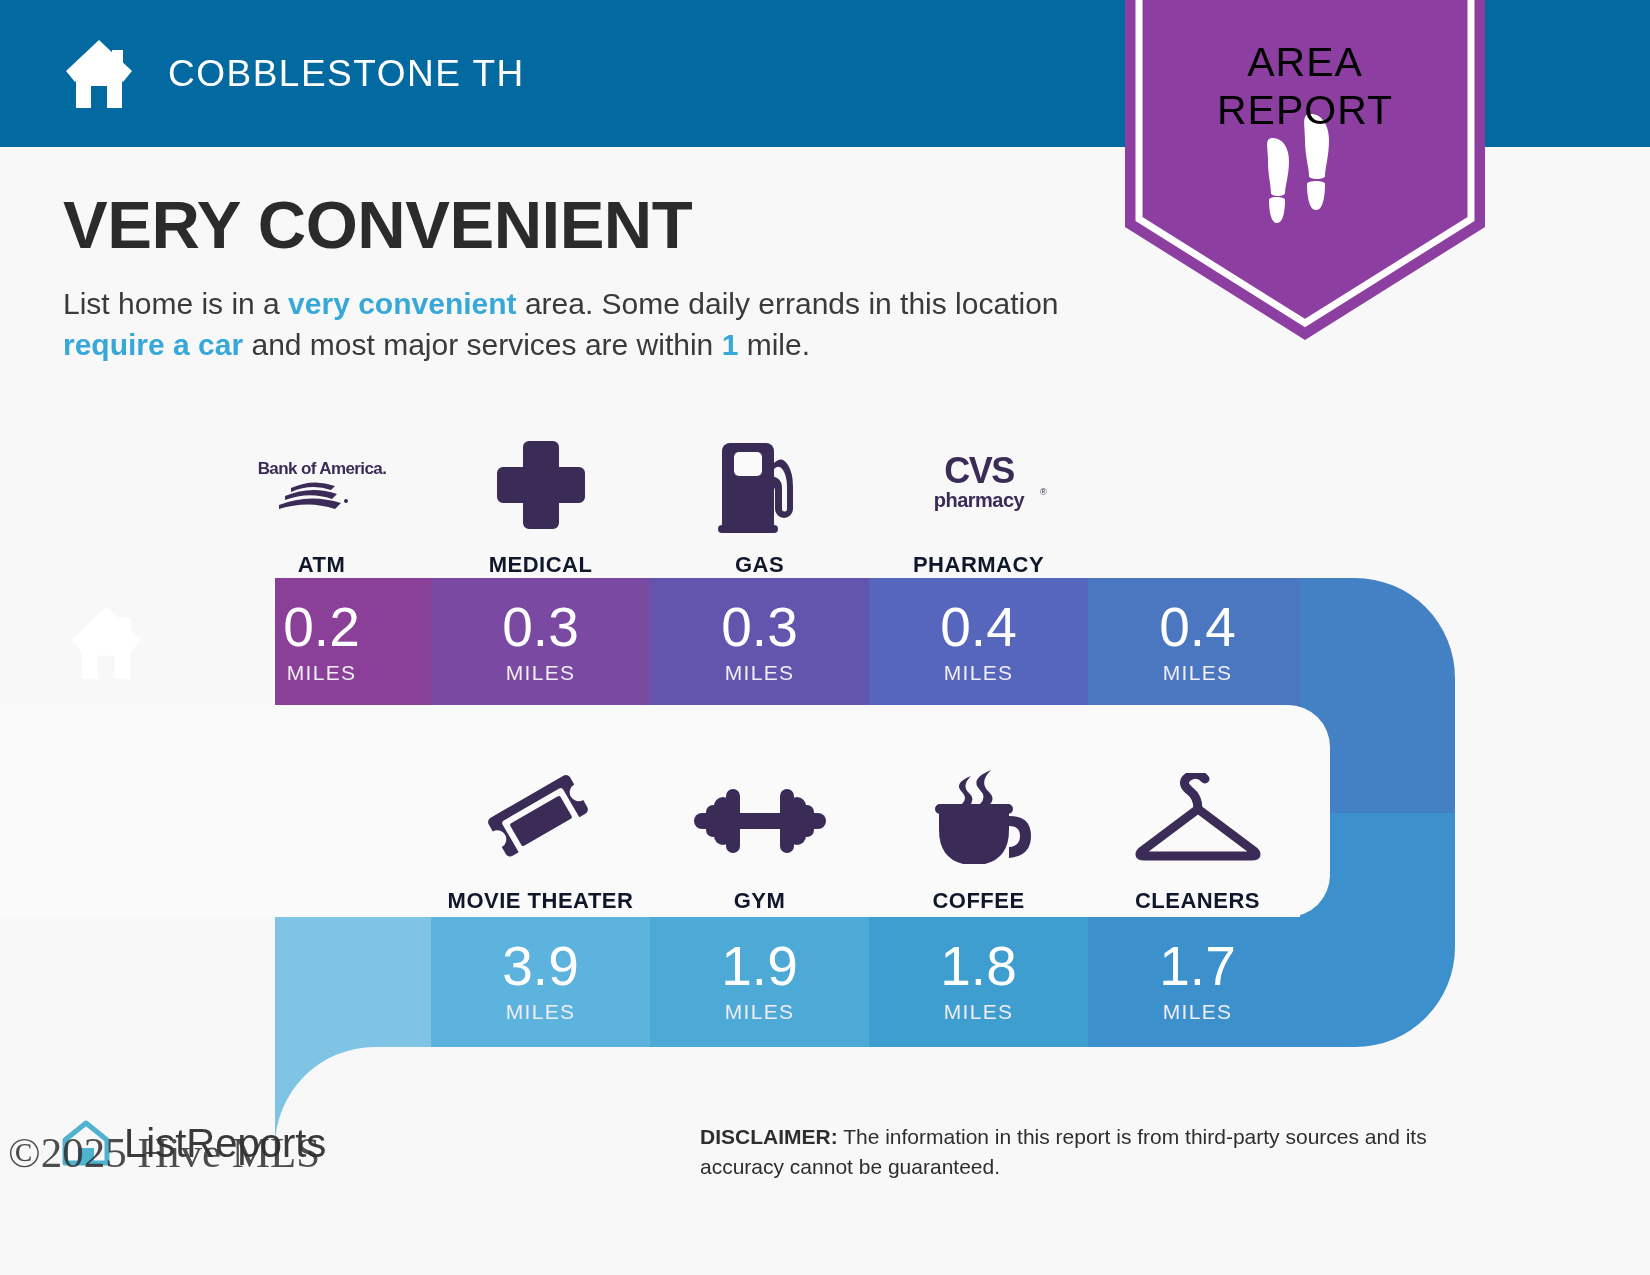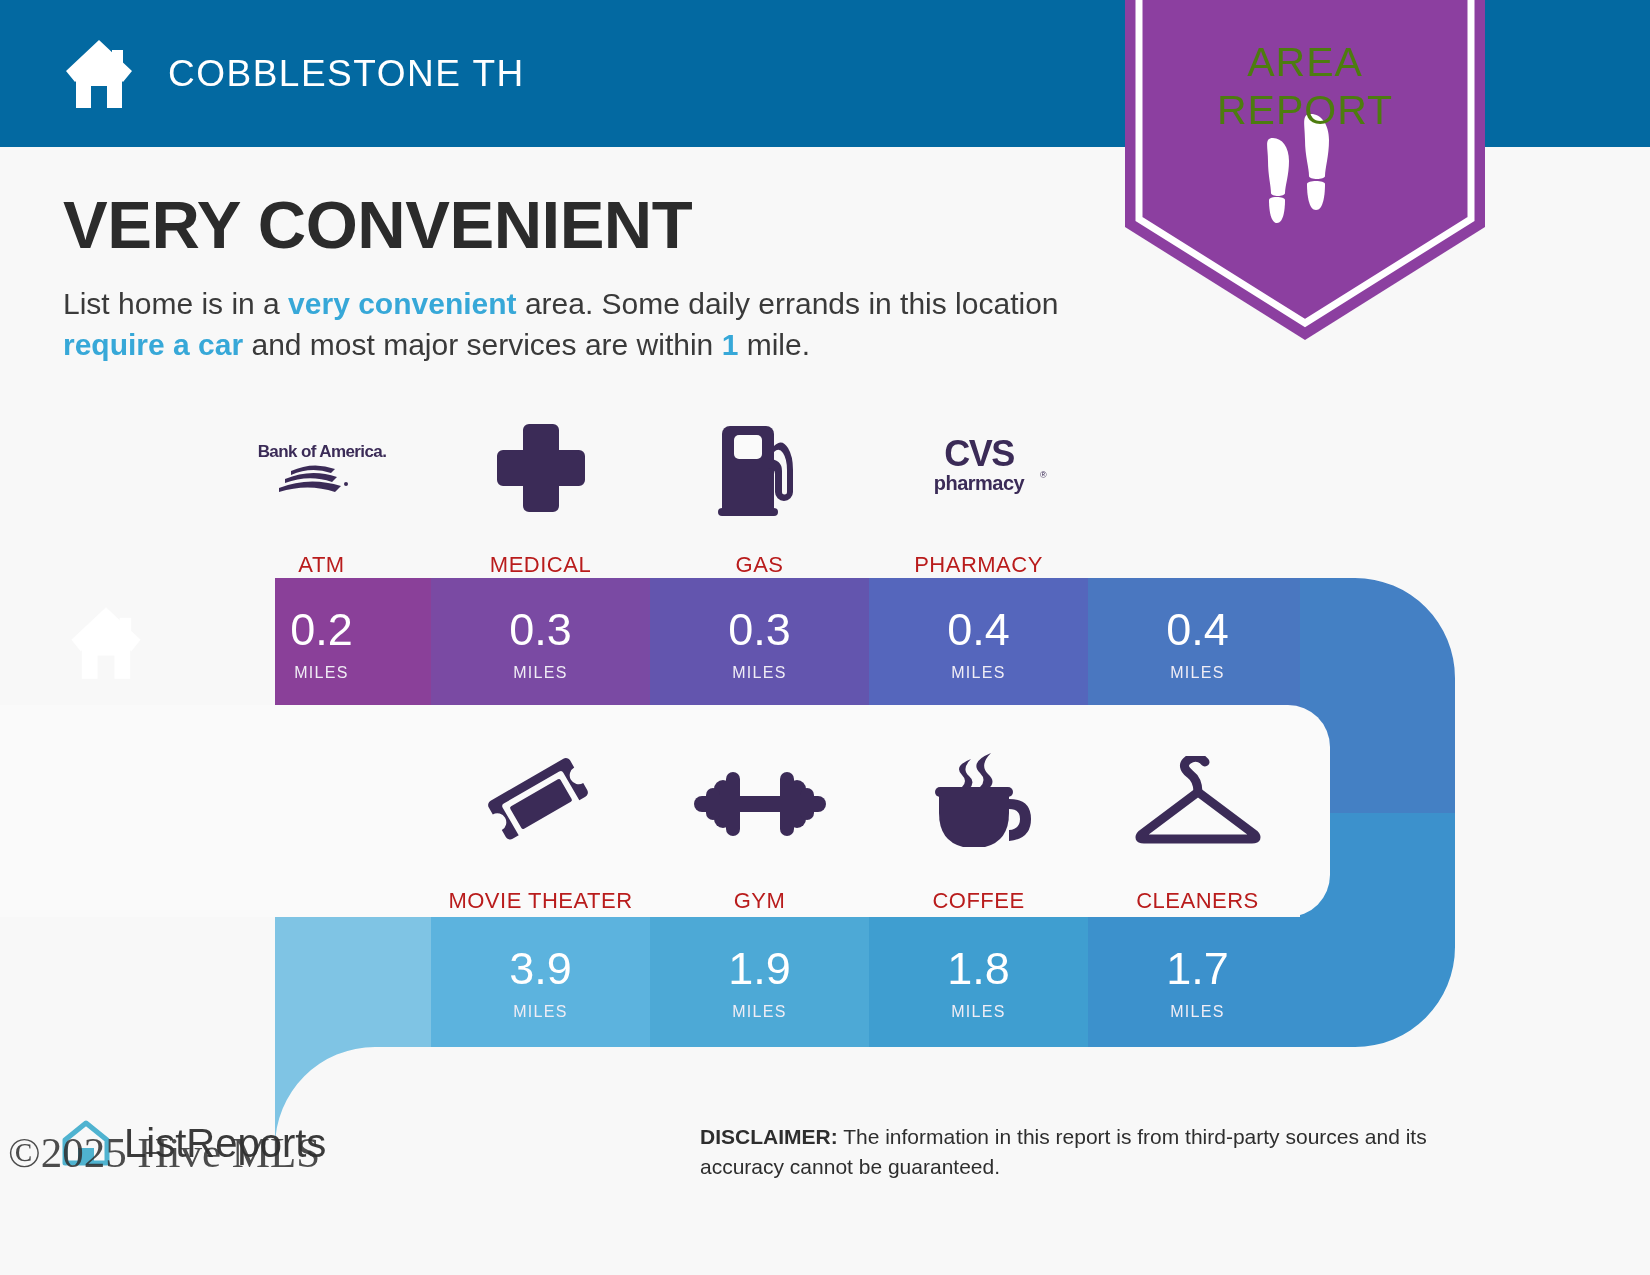--- a/index.html
+++ b/index.html
@@ -23,21 +23,21 @@
     font-weight:400;
   }
 
   
   .badge{
     position:absolute; left:1125px; top:-8px; width:360px; height:348px; z-index:20;
   }
   .badge svg{ display:block; }
   .badge-label{
     position:absolute; left:0; top:46px; width:360px; text-align:center;
-    color:#4d7c0f; font-size:41px; line-height:48px; font-weight:400; letter-spacing:1px;
+    color:#000000; font-size:41px; line-height:48px; font-weight:400; letter-spacing:1px;
     pointer-events:none;
   }
 
   
   .hero{ position:absolute; left:63px; top:185px; width:1060px; }
   .hero-title{
     font-size:67px; font-weight:700; color:#2B2B2B; letter-spacing:-0.5px;
     line-height:80px;
   }
   .hero-sub{
@@ -56,42 +56,42 @@
   .row2-icons{
     position:absolute; left:0; top:742px; width:1650px; height:172px; z-index:12;
     display:flex;
   }
   .cell{
     width:219px; display:flex; flex-direction:column; align-items:center;
     justify-content:flex-end;
   }
   .cell .glyph{ height:118px; display:flex; align-items:center; justify-content:center; }
   .cell .cap{
-    font-size:22px; font-weight:400; color:#b91c1c; letter-spacing:0.5px;
-    margin-top:25px;
+    font-size:22px; font-weight:700; color:#0f172a; letter-spacing:0.5px;
+    margin-top:8px;
   }
   .spacer-1{ width:212px; }
   .spacer-2{ width:431px; }
 
   
   .row2-card{
     position:absolute; left:-40px; top:705px; width:1370px; height:212px;
     background:#FAFAFA; border-radius:42px; z-index:10;
   }
 
   
   .dist-row{ position:absolute; width:1650px; display:flex; z-index:6; }
   .dist-row-1{ top:578px; height:130px; }
   .dist-row-2{ top:917px; height:130px; }
   .dist{
     width:219px; display:flex; flex-direction:column; align-items:center;
     justify-content:center; color:#FFFFFF;
   }
-  .dist .num{ font-size:45px; font-weight:400; line-height:50px; }
-  .dist .unit{ font-size:16px; letter-spacing:1.3px; margin-top:9px; color:#F0EDF5; }
+  .dist .num{ font-size:55px; font-weight:400; line-height:50px; }
+  .dist .unit{ font-size:21px; letter-spacing:1.3px; margin-top:9px; color:#F0EDF5; }
   .home-cell{
     width:212px; display:flex; align-items:center; justify-content:center;
   }
 
   
   .footer-logo{
     position:absolute; left:60px; top:1118px; z-index:30;
     display:flex; align-items:center; gap:12px;
   }
   .footer-logo .lr-text{ font-size:40px; color:#3A3A3A; font-weight:400; }

